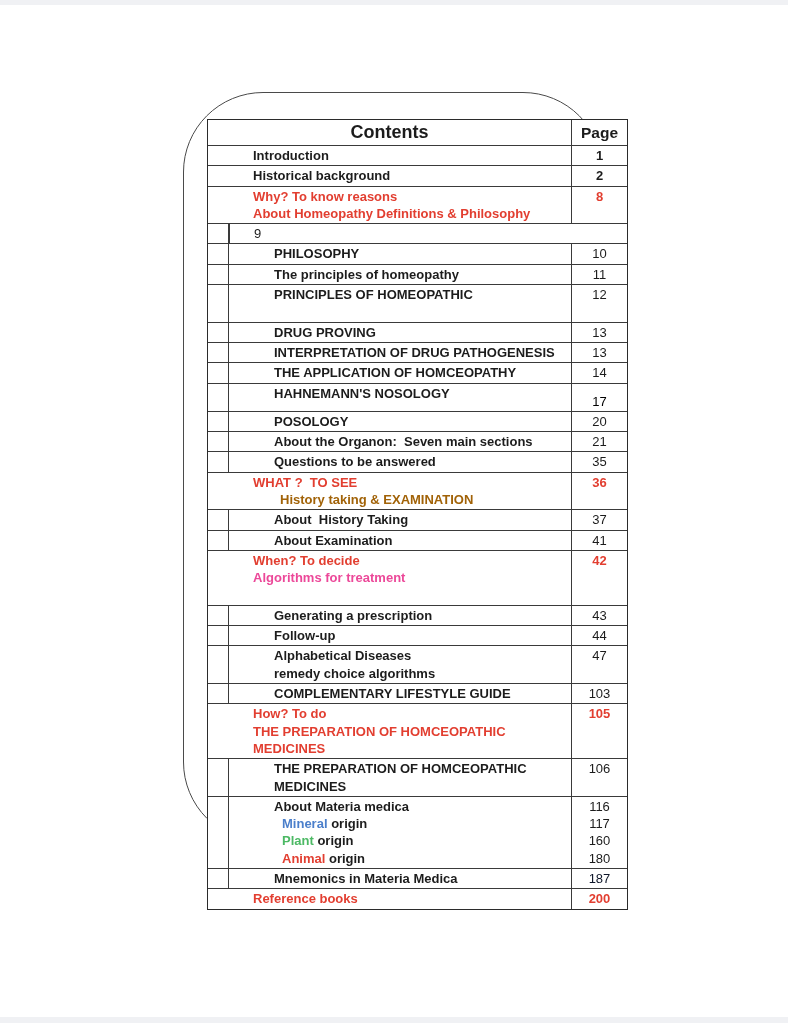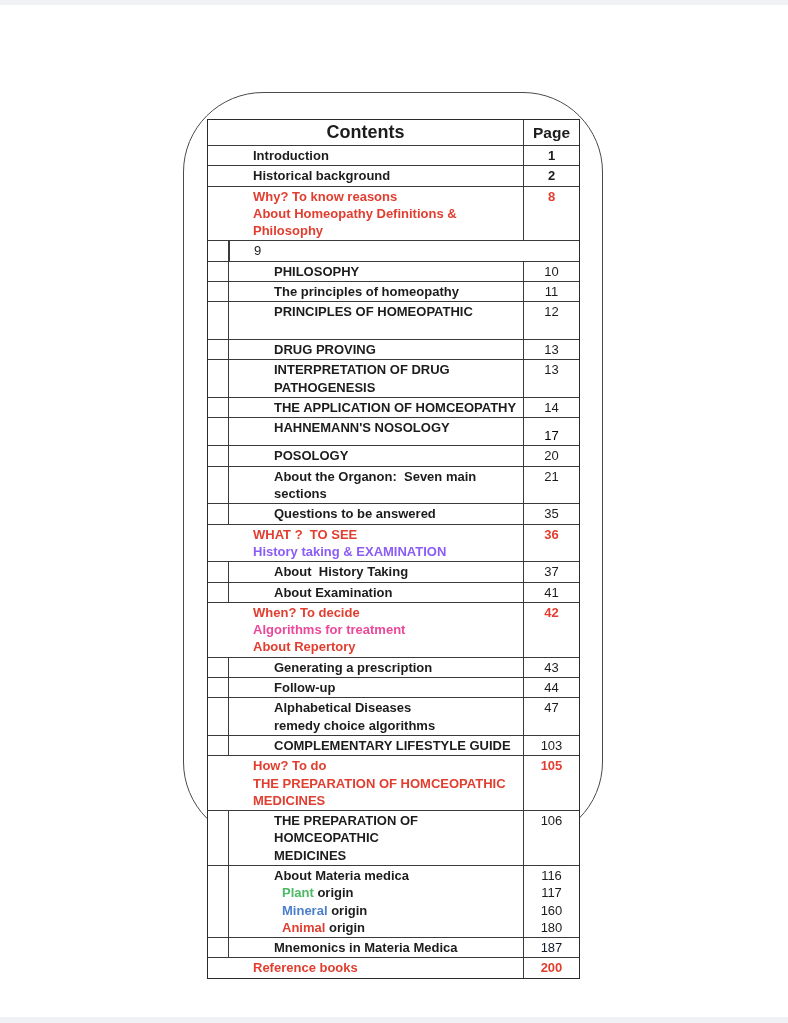--- a/index.html
+++ b/index.html
@@ -19,21 +19,21 @@
     left:183px;top:92px;
     width:420px;height:750px;
     border:1.6px solid #4a4a4a;
     border-radius:80px;
     box-sizing:border-box;
     background:#ffffff;
   }
   .toc-table{
     position:absolute;
     left:207px;top:119px;
-    width:373px;
+    width:421px;
     border:1.6px solid #2b2b2b;
     box-sizing:border-box;
     background:#ffffff;
   }
   .t-row{
     display:flex;
     border-bottom:1px solid #3a3a3a;
     align-items:stretch;
   }
   .t-row:last-child{border-bottom:none;}
@@ -218,21 +218,21 @@
         <div class="cell-content">
           <span class="t-line"><span style="color: rgb(28, 28, 28);">Questions to be answered</span></span>
         </div>
         <div class="cell-page">
           <span class="p-line" style="color: rgb(28, 28, 28);">35</span>
         </div>
       </div>
       <div class="t-row">
         <div class="cell-content">
           <span class="t-line"><span style="color: rgb(226, 62, 48);">WHAT ?  TO SEE</span></span>
-          <span class="t-line"><span style="color: #8b5cf6;">History taking &amp; EXAMINATION</span></span>
+          <span class="t-line"><span style="color: #a16207; margin-left: 27px;">History taking &amp; EXAMINATION</span></span>
         </div>
         <div class="cell-page">
           <span class="p-line pbold" style="color: rgb(226, 62, 48);">36</span>
           <span class="p-line pbold" style="color: rgb(226, 62, 48);">&nbsp;</span>
         </div>
       </div>
       <div class="t-row">
         <div class="cell-indent"></div>
         <div class="cell-content">
           <span class="t-line"><span style="color: rgb(28, 28, 28);">About  History Taking</span></span>
@@ -247,21 +247,20 @@
           <span class="t-line"><span style="color: rgb(28, 28, 28);">About Examination</span></span>
         </div>
         <div class="cell-page">
           <span class="p-line" style="color: rgb(28, 28, 28);">41</span>
         </div>
       </div>
       <div class="t-row">
         <div class="cell-content">
           <span class="t-line"><span style="color: rgb(226, 62, 48);">When? To decide</span></span>
           <span class="t-line"><span style="color: #ec4899;">Algorithms for treatment</span></span>
-          <span class="t-line"><span style="color: rgb(226, 62, 48);">About Repertory</span></span>
         </div>
         <div class="cell-page">
           <span class="p-line pbold" style="color: rgb(226, 62, 48);">42</span>
           <span class="p-line pbold" style="color: rgb(226, 62, 48);">&nbsp;</span>
           <span class="p-line pbold" style="color: rgb(226, 62, 48);">&nbsp;</span>
         </div>
       </div>
       <div class="t-row">
         <div class="cell-indent"></div>
         <div class="cell-content">
@@ -318,22 +317,22 @@
         </div>
         <div class="cell-page">
           <span class="p-line" style="color: rgb(28, 28, 28);">106</span>
           <span class="p-line" style="color: rgb(28, 28, 28);">&nbsp;</span>
         </div>
       </div>
       <div class="t-row">
         <div class="cell-indent"></div>
         <div class="cell-content">
           <span class="t-line"><span style="color: rgb(28, 28, 28);">About Materia medica</span></span>
+          <span class="t-line" style="padding-left: 48px;"><span style="color: rgb(75, 127, 203);">Mineral</span><span style="color: rgb(28, 28, 28);"> origin</span></span>
           <span class="t-line" style="padding-left: 48px;"><span style="color: rgb(76, 185, 100);">Plant</span><span style="color: rgb(28, 28, 28);"> origin</span></span>
-          <span class="t-line" style="padding-left: 48px;"><span style="color: rgb(75, 127, 203);">Mineral</span><span style="color: rgb(28, 28, 28);"> origin</span></span>
           <span class="t-line" style="padding-left: 48px;"><span style="color: rgb(226, 62, 48);">Animal</span><span style="color: rgb(28, 28, 28);"> origin</span></span>
         </div>
         <div class="cell-page">
           <span class="p-line" style="color: rgb(28, 28, 28);">116</span>
           <span class="p-line" style="color: rgb(28, 28, 28);">117</span>
           <span class="p-line" style="color: rgb(28, 28, 28);">160</span>
           <span class="p-line" style="color: rgb(28, 28, 28);">180</span>
         </div>
       </div>
       <div class="t-row">

